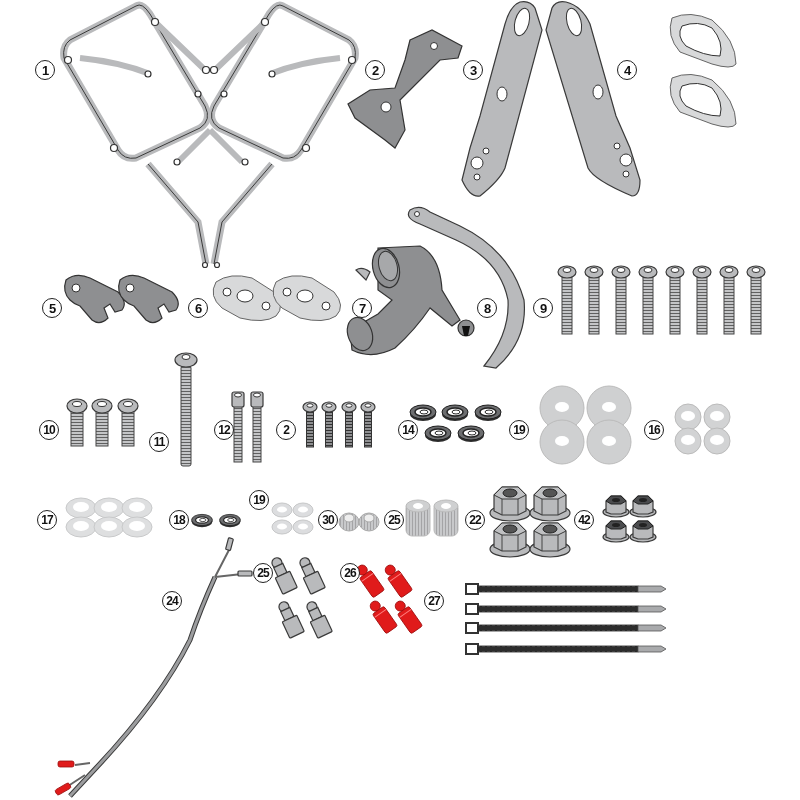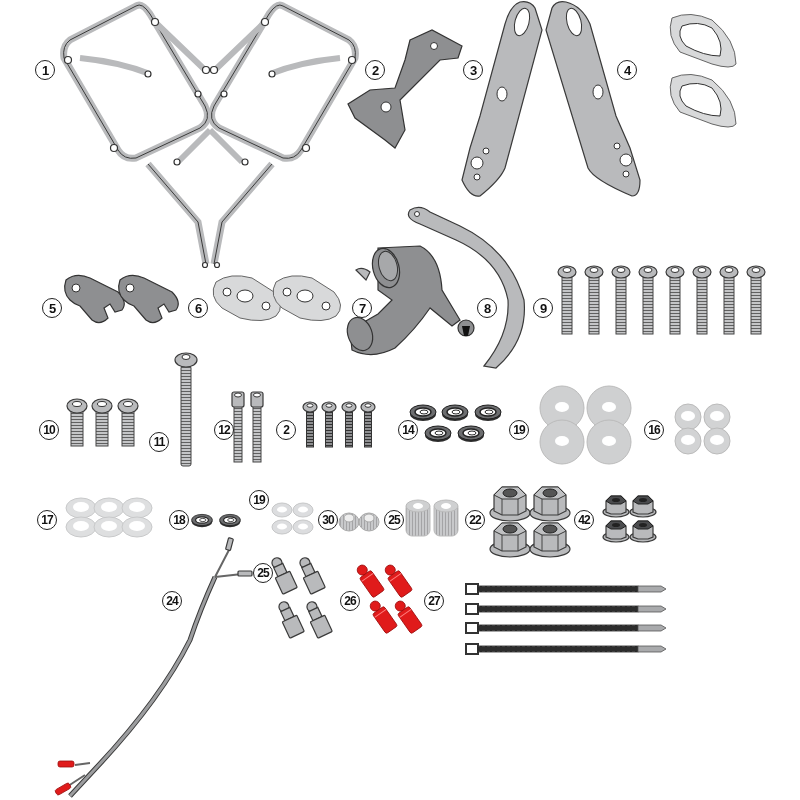--- a/index.html
+++ b/index.html
@@ -388,14 +388,14 @@
 <div class="callout two" style="left:644px;top:420px">16</div>
 <div class="callout two" style="left:37px;top:510px">17</div>
 <div class="callout two" style="left:169px;top:510px">18</div>
 <div class="callout two" style="left:249px;top:490px">19</div>
 <div class="callout two" style="left:318px;top:510px">30</div>
 <div class="callout two" style="left:384px;top:510px">25</div>
 <div class="callout two" style="left:465px;top:510px">22</div>
 <div class="callout two" style="left:574px;top:510px">42</div>
 <div class="callout two" style="left:162px;top:591px">24</div>
 <div class="callout two" style="left:253px;top:563px">25</div>
-<div class="callout two" style="left:340px;top:591px">26</div>
+<div class="callout two" style="left:340px;top:563px">26</div>
 <div class="callout two" style="left:424px;top:591px">27</div>
 
 </body></html>

